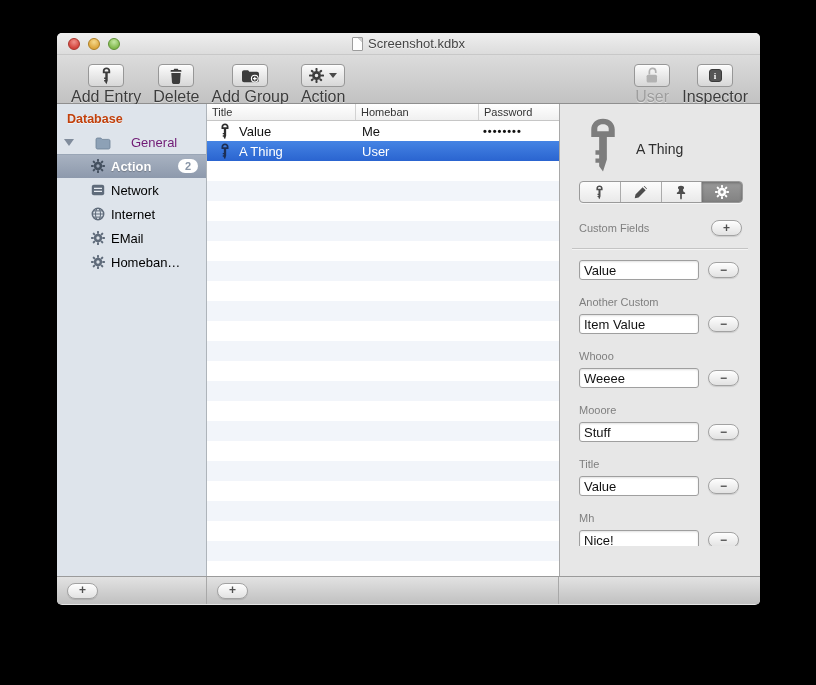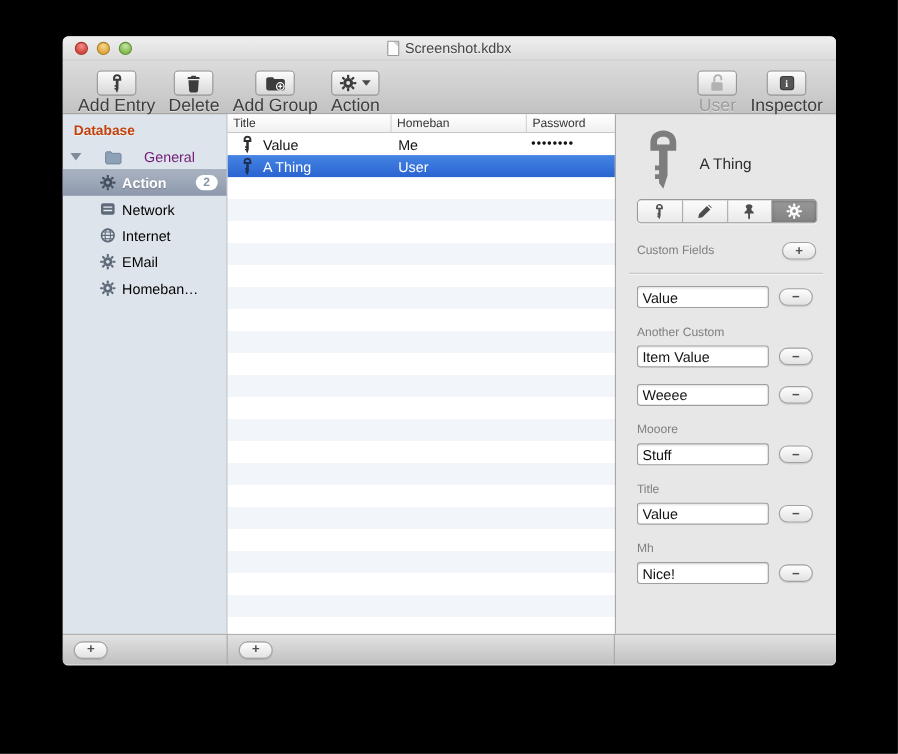--- a/index.html
+++ b/index.html
@@ -384,20 +384,21 @@
     </div>
   </div>
             <div class="field-group">
     <div class="field-label">Another Custom</div>
     <div class="field-row">
       <input class="field-input" value="Item Value" style="">
       <button class="pill">−</button>
     </div>
   </div>
             <div class="field-group">
+    <div class="field-label">Whooo</div>
     <div class="field-row">
       <input class="field-input" value="Weeee" style="">
       <button class="pill">−</button>
     </div>
   </div>
             <div class="field-group">
     <div class="field-label">Mooore</div>
     <div class="field-row">
       <input class="field-input" value="Stuff" style="">
       <button class="pill">−</button>

